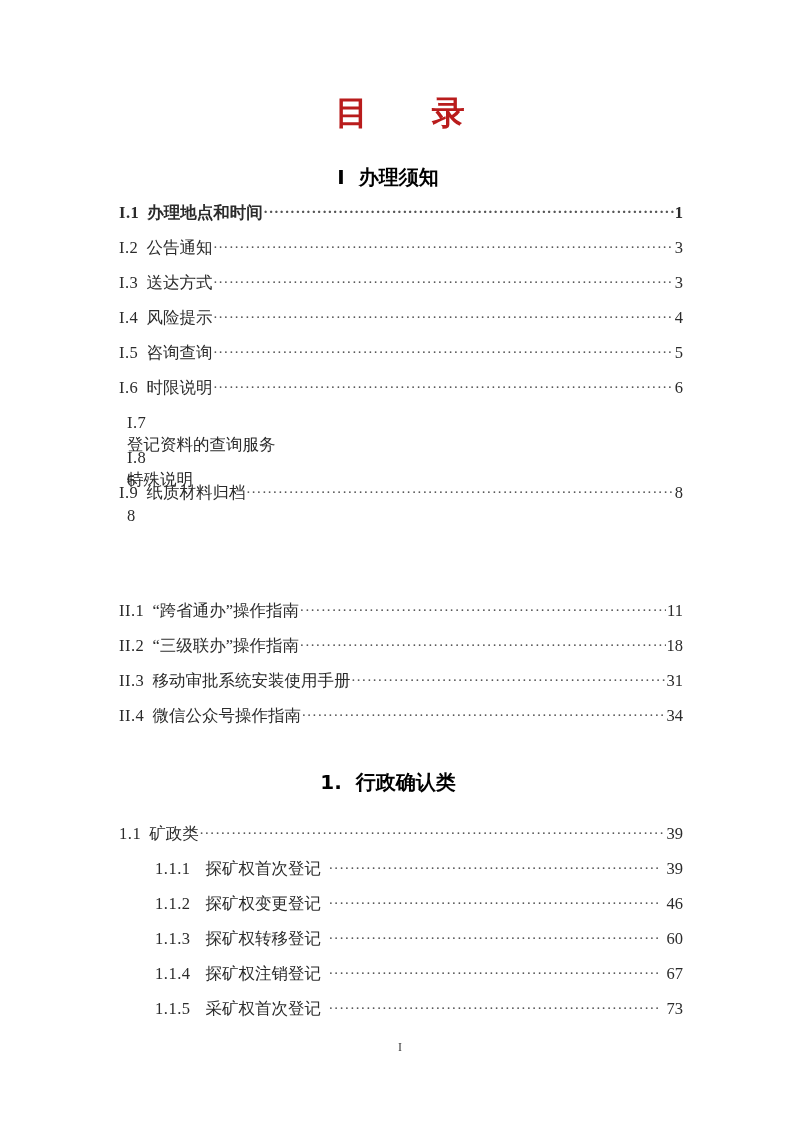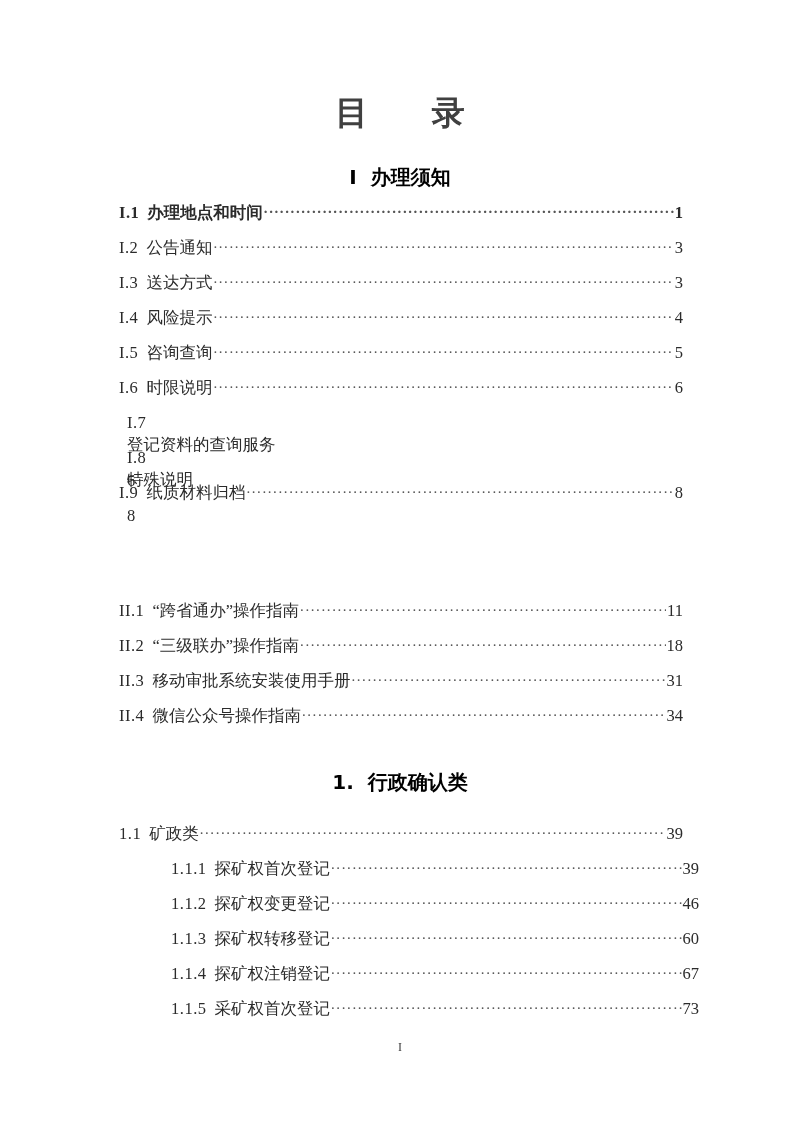--- a/index.html
+++ b/index.html
@@ -30,58 +30,58 @@
     top: 92px;
     left: 0;
     width: 800px;
     text-align: center;
     font-family: "DejaVu Sans", "Liberation Sans", sans-serif;
     font-weight: bold;
     font-size: 33px;
     letter-spacing: 26px;
     text-indent: 26px;
     line-height: 42px;
-    color: #404040;
+    color: #b91c1c;
   }
 
   
   .part-heading {
     position: absolute;
     left: 0;
     width: 776px;
     text-align: center;
     font-family: "DejaVu Sans", "Liberation Sans", sans-serif;
     font-weight: bold;
     font-size: 20px;
     line-height: 28px;
     color: #000000;
     white-space: pre;
-    padding-left: 12px;
   }
 
   
   .toc-entry {
     position: absolute;
     display: flex;
     align-items: baseline;
     font-family: "Liberation Serif", "DejaVu Serif", serif;
     font-size: 16.5px;
     line-height: 22px;
     color: #2b2b2b;
     white-space: nowrap;
   }
   .toc-entry.level-1 {
     left: 119px;
     right: 117px;
     width: 564px;
   }
   .toc-entry.level-2 {
-    left: 171px;
+    left: 155px;
     right: 117px;
     width: 528px;
+    gap: 7px;
   }
 
   .toc-num {
     flex: 0 0 auto;
     letter-spacing: 0.5px;
   }
   .toc-label {
     flex: 0 0 auto;
     margin-left: 8px;
   }

